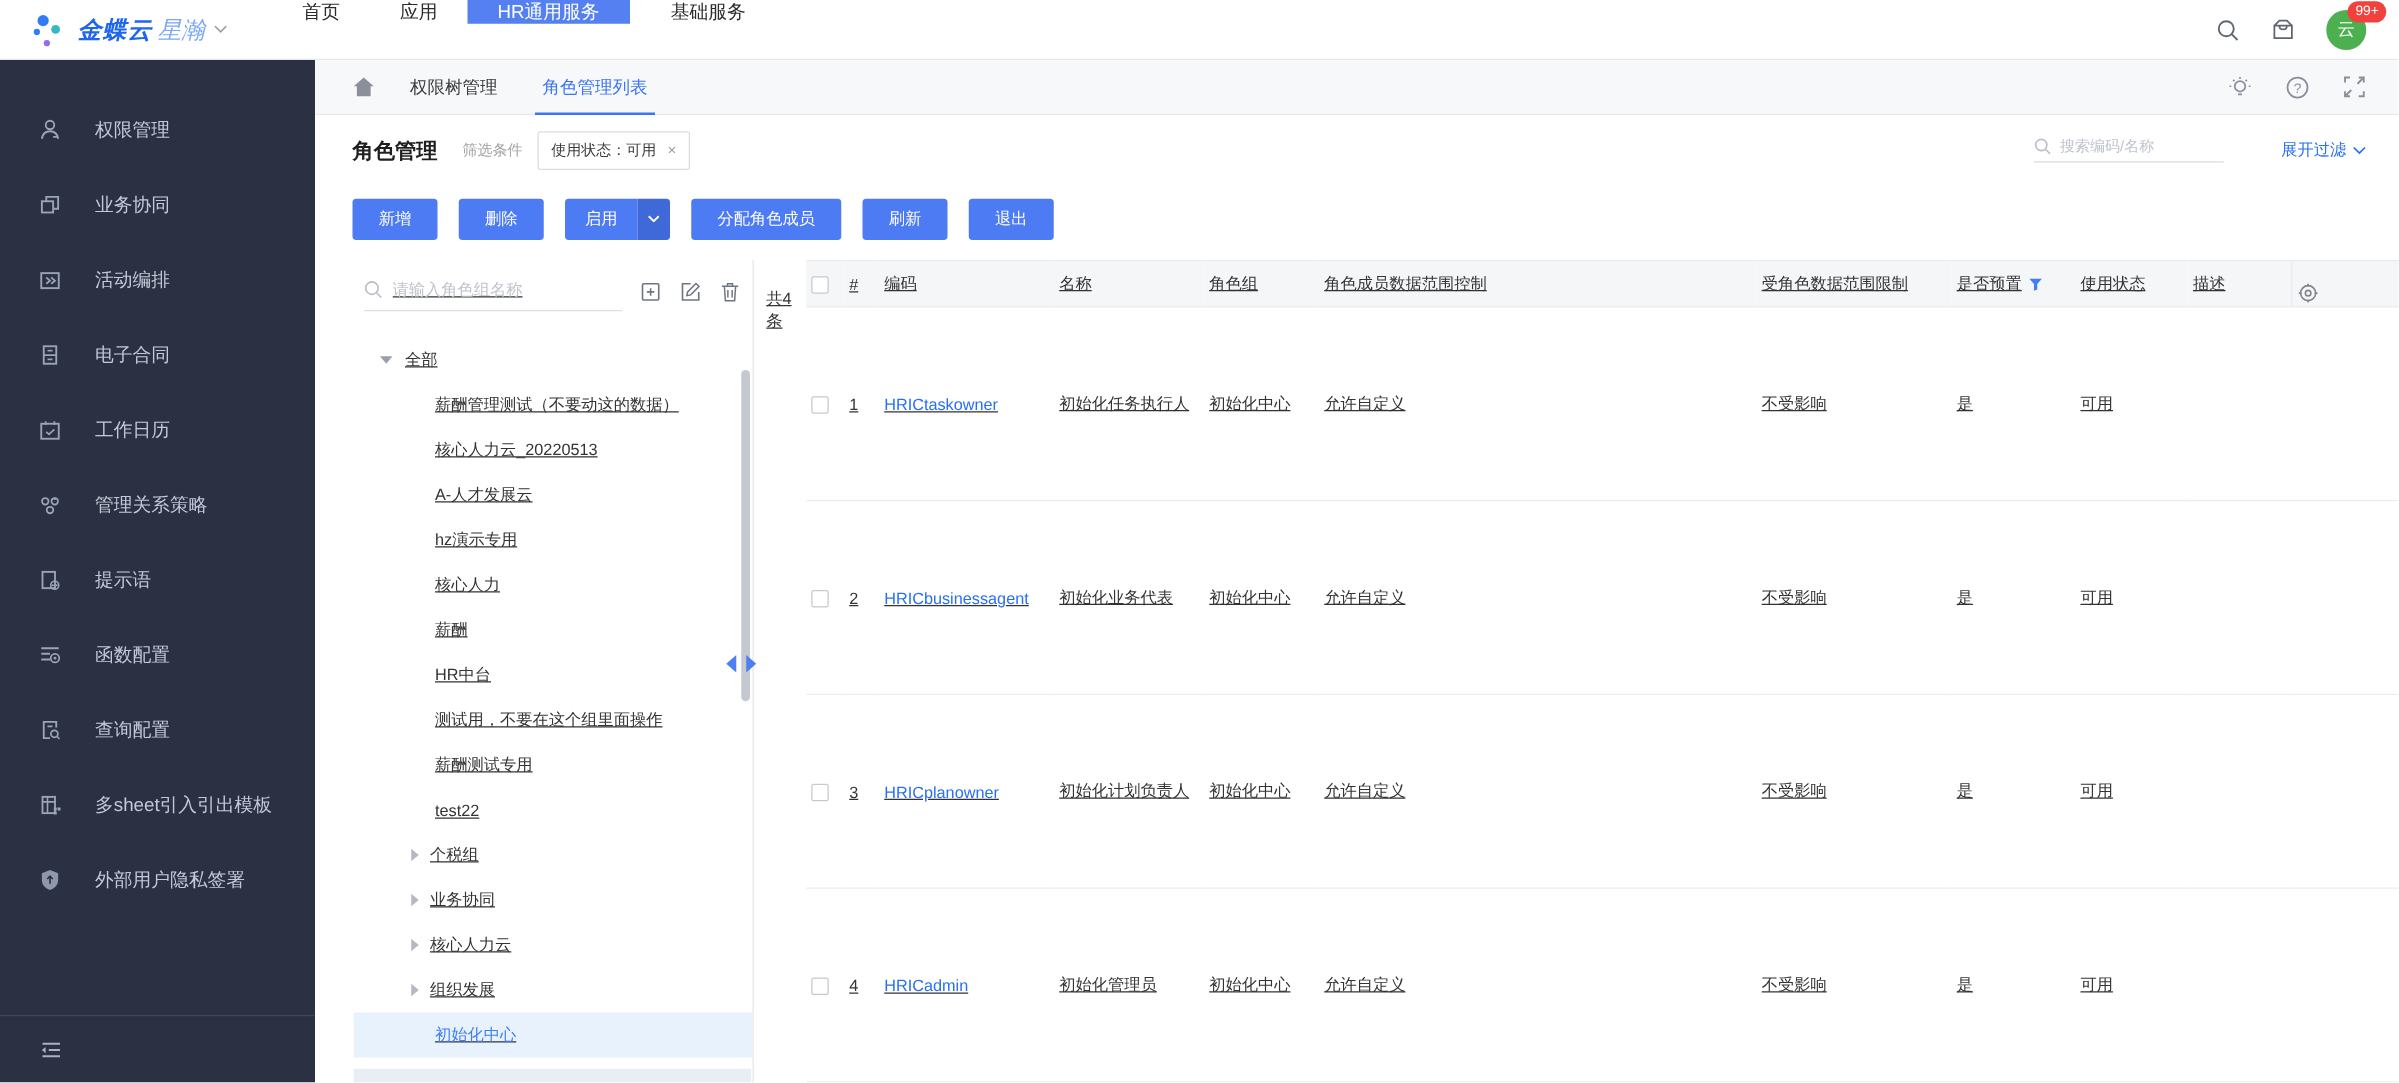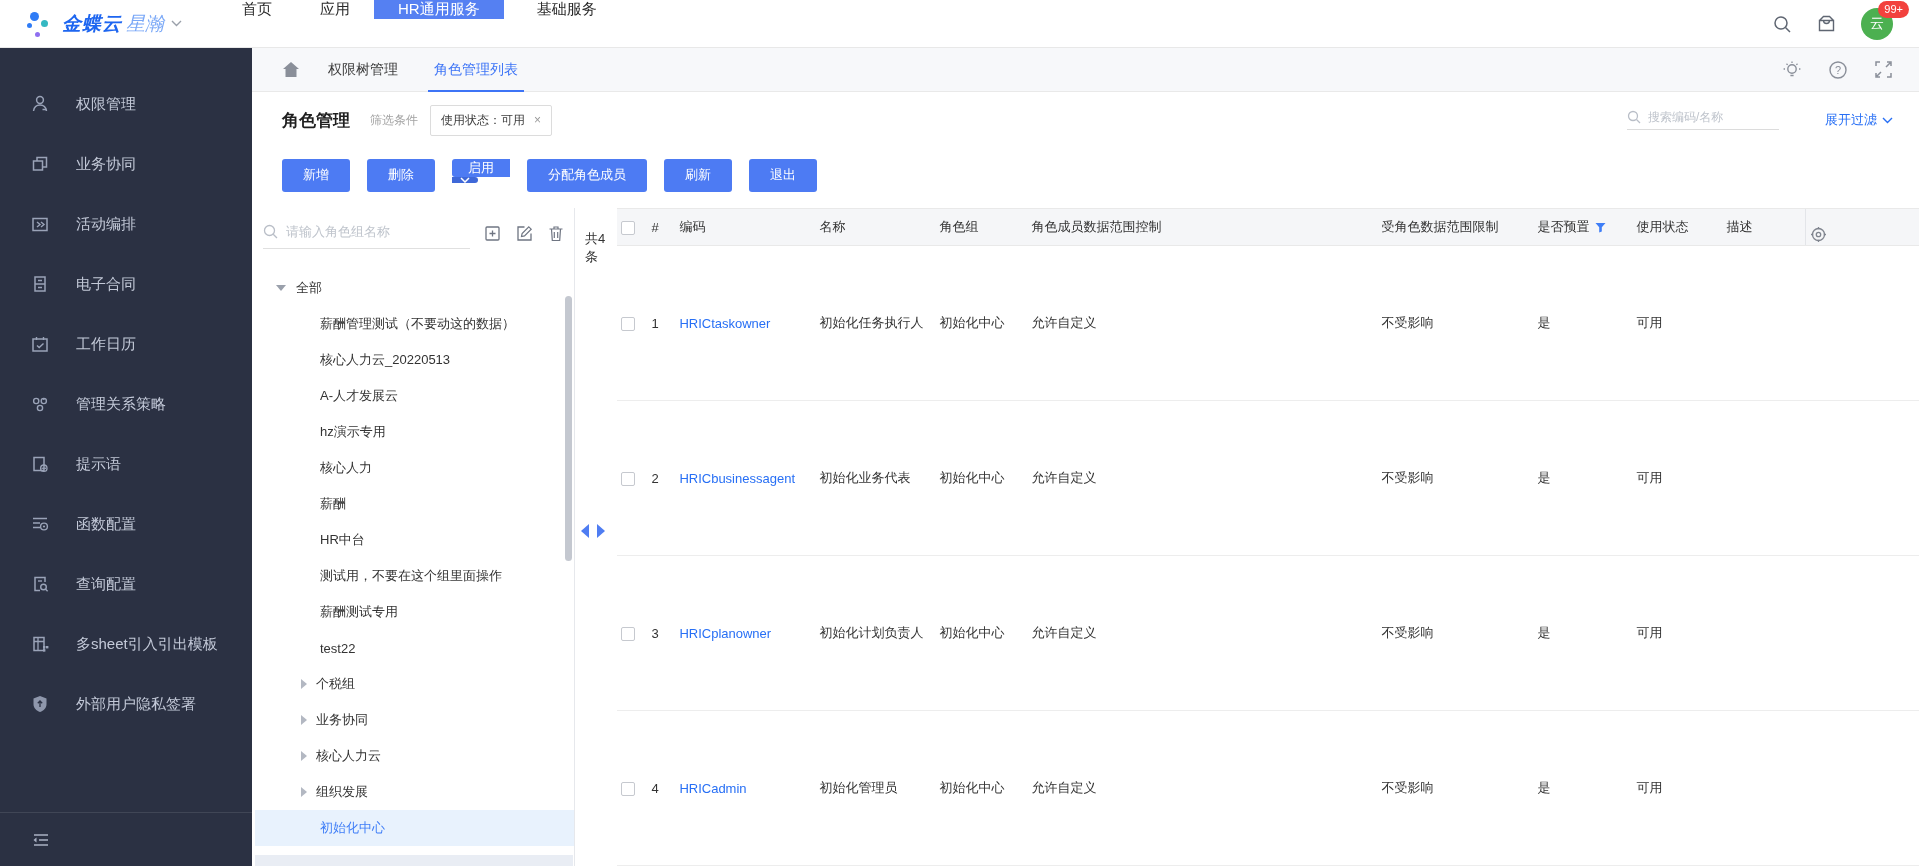--- a/index.html
+++ b/index.html
@@ -55,26 +55,26 @@
   .chip { margin-left:12px; display:flex; align-items:center; gap:9px; border:1px solid #dcdcdc; border-radius:2px; padding:6px 10px; font-size:12px; color:#3c3c3c; cursor:default; }
   .chip-close { color:#9a9a9a; font-size:12px; cursor:pointer; line-height:1; }
   .title-right { margin-left:auto; display:flex; align-items:center; gap:46px; }
   .mini-search { display:flex; align-items:center; gap:7px; border-bottom:1px solid #dcdcdc; padding-bottom:5px; width:152px; color:#b9bec7; }
   .mini-search input { border:none; outline:none; font-size:12px; width:118px; color:#333; font-family:inherit; }
   .mini-search input::placeholder { color:#bfc4cc; }
   .expand-filter { color:#276ff5; font-size:13px; display:flex; align-items:center; gap:5px; cursor:pointer; }
 
   .toolbar { height:66px; display:flex; align-items:center; padding-left:30px; gap:17px; flex:none; }
   .btn { background:#4d7bf3; color:#fff; border:none; font-size:13px; height:33px; padding:0 21px; border-radius:3px; cursor:pointer; font-family:inherit; }
-  .btn-split { display:flex; height:33px; cursor:pointer;flex-direction:column; }
+  .btn-split { display:flex; height:33px; cursor:pointer; }
   .btn-split-main { background:#4d7bf3; color:#fff; font-size:13px; display:flex; align-items:center; padding:0 16px; border-radius:3px 0 0 3px; }
   .btn-split-arrow { width:26px; background:#3f68d8; border-radius:0 3px 3px 0; display:flex; align-items:center; justify-content:center; color:#fff; }
 
   
-  .main-split { flex:1; display:flex; min-height:0; padding-left:3px; position:relative; }
+  .main-split { flex:1; display:flex; min-height:0; padding-left:31px; position:relative;text-decoration:underline; }
   .tree-panel { width:320px; flex:none; border-right:1px solid #e6e8ec; position:relative; display:flex; flex-direction:column; }
   .tree-search-row { display:flex; align-items:flex-start; padding:16px 10px 0 8px; height:56px; }
   .tree-search { flex:1; display:flex; align-items:center; gap:8px; border-bottom:1px solid #e0e0e0; padding-bottom:9px; color:#b9bec7; }
   .tree-search input { border:none; outline:none; font-size:13px; width:140px; color:#333; font-family:inherit; }
   .tree-search input::placeholder { color:#bfc4cc; }
   .tree-actions { display:flex; gap:15px; margin-left:14px; color:#6f7582; padding-top:1px; }
   .tree-actions > span { cursor:pointer; }
   .tree-list { padding-top:6px; }
   .tree-row { height:36px; display:flex; align-items:center; font-size:13px; color:#333; cursor:pointer; }
   .tree-row .arr { width:0; height:0; flex:none; }

